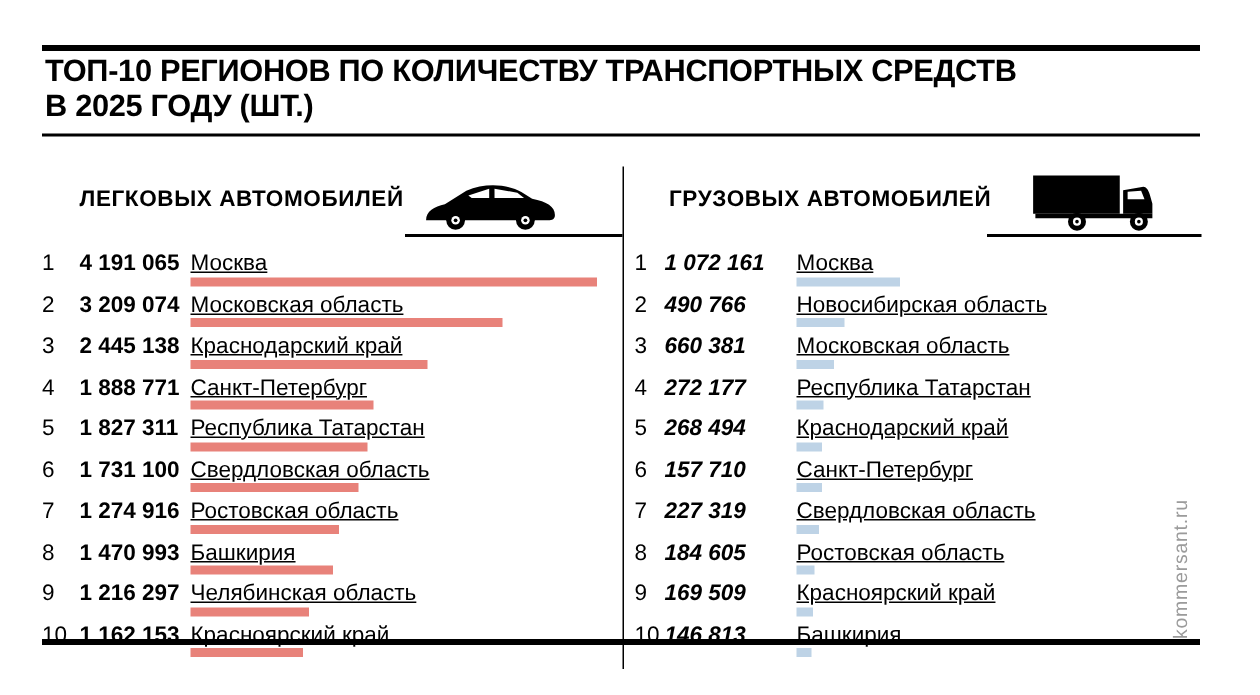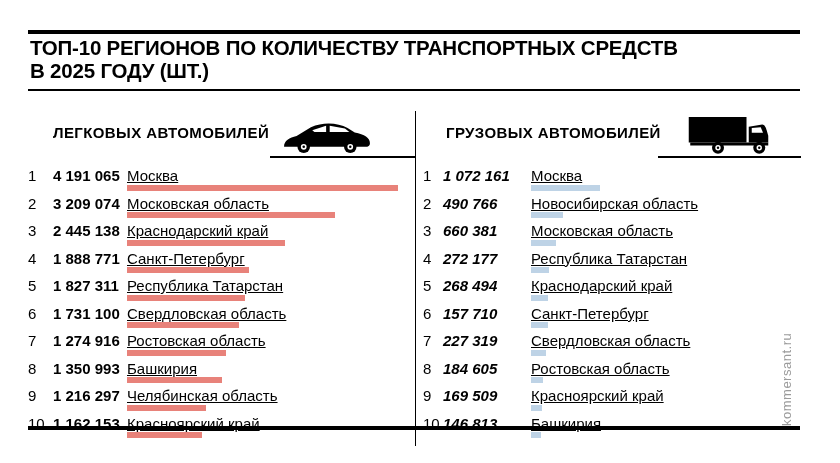--- a/index.html
+++ b/index.html
@@ -140,21 +140,21 @@
           <div class="row">
             <div class="rank">7</div>
             <div class="value">1 274 916</div>
             <div class="region-cell">
               <div class="region">Ростовская область</div>
               <div class="bar" style="width: 98.5px; background: rgb(232, 130, 122);"></div>
             </div>
           </div>
           <div class="row">
             <div class="rank">8</div>
-            <div class="value">1 350 993</div>
+            <div class="value">1 470 993</div>
             <div class="region-cell">
               <div class="region">Башкирия</div>
               <div class="bar" style="width: 95.2px; background: rgb(232, 130, 122);"></div>
             </div>
           </div>
           <div class="row">
             <div class="rank">9</div>
             <div class="value">1 216 297</div>
             <div class="region-cell">
               <div class="region">Челябинская область</div>

